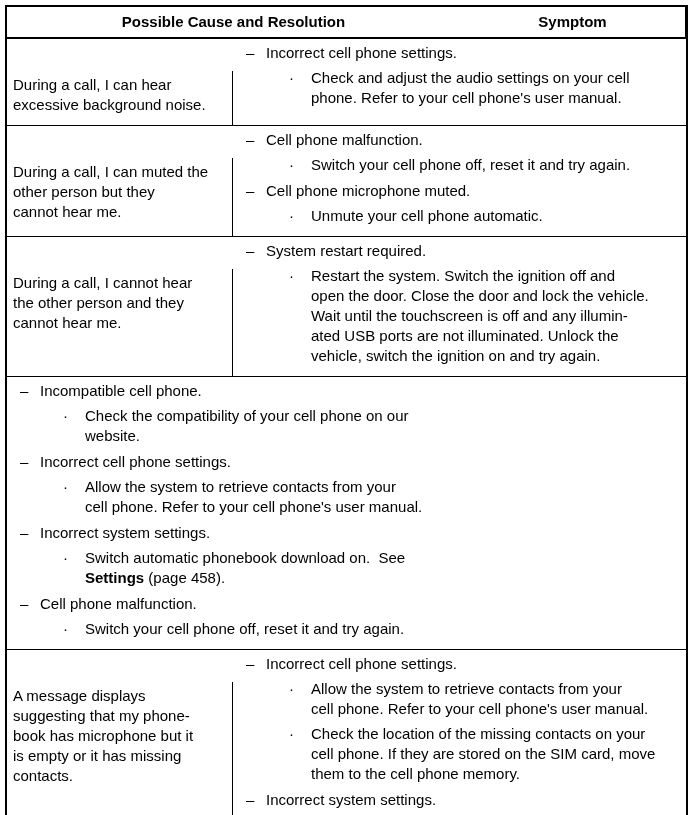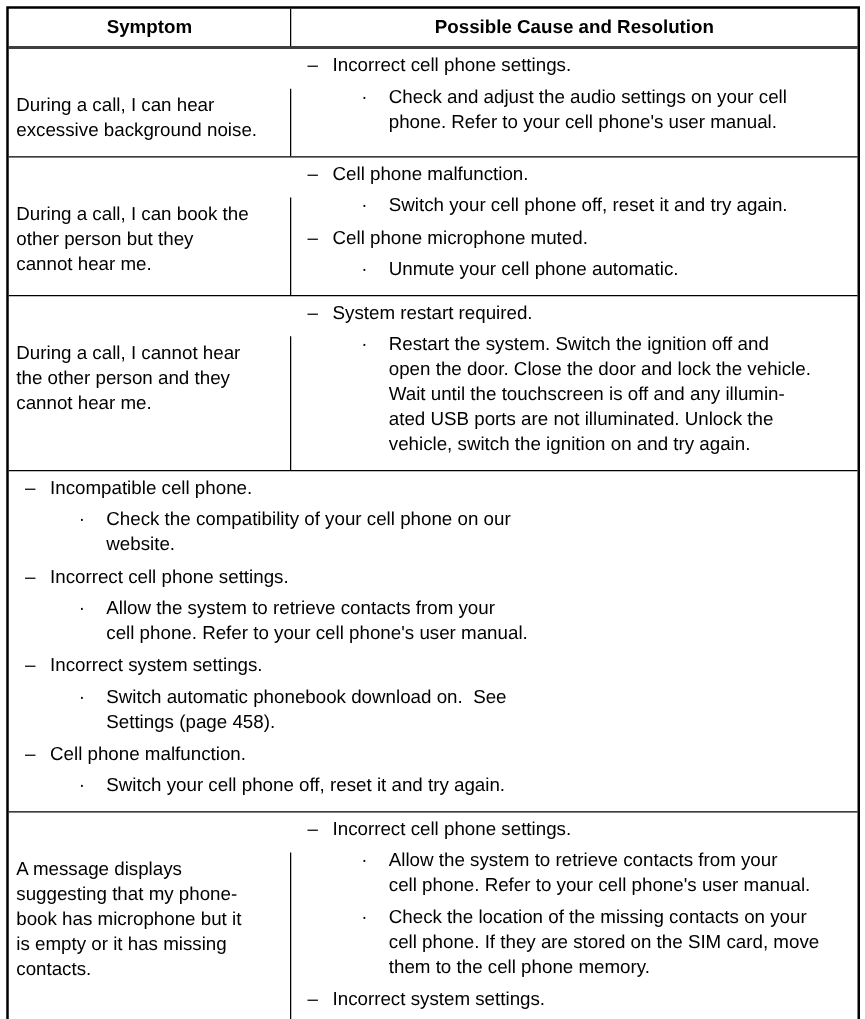--- a/index.html
+++ b/index.html
@@ -48,29 +48,29 @@
   .cell.causes { flex: 1; padding: 4px 4px 10px 13px; }
 
   .cause-line { display: flex; margin-top: 6px; }
   .cause-line.first { margin-top: 0; }
   .dash { width: 20px; flex: none; }
   .cause-text { flex: 1; white-space: pre-line; }
 
   .res-line { display: flex; margin-left: 43px; margin-top: 5px; }
   .dot { width: 22px; flex: none; }
   .res-text { flex: 1; white-space: pre-line; }
-  .b { font-weight: normal; margin-top: 12px; }
+  .b { font-weight: bold; margin-top: 12px; }
 </style>
 </head>
 <body>
 
 <div class="ttable">
   <div class="header-row">
+    <div class="hcell c2">Possible Cause and Resolution</div>
     <div class="hcell c1">Symptom</div>
-    <div class="hcell c2">Possible Cause and Resolution</div>
   </div>
   <div id="tbody">
   <div class="row">
     <div class="cell symptom">
       <div class="symptom-text">During a call, I can hear
 excessive background noise.</div>
     </div>
     <div class="cell causes">
           <div class="cause-line first">
             <span class="dash">–</span>
@@ -79,21 +79,21 @@
           <div class="res-line">
             <span class="dot">·</span>
             <span class="res-text"><span>Check and adjust the audio settings on your cell
 phone. Refer to your cell phone's user manual.</span></span>
           </div>
         </div>
   </div>
 
   <div class="row">
     <div class="cell symptom">
-      <div class="symptom-text">During a call, I can book the
+      <div class="symptom-text">During a call, I can muted the
 other person but they
 cannot hear me.</div>
     </div>
     <div class="cell causes">
           <div class="cause-line first">
             <span class="dash">–</span>
             <span class="cause-text">Cell phone malfunction.</span>
           </div>
           <div class="res-line">
             <span class="dot">·</span>

